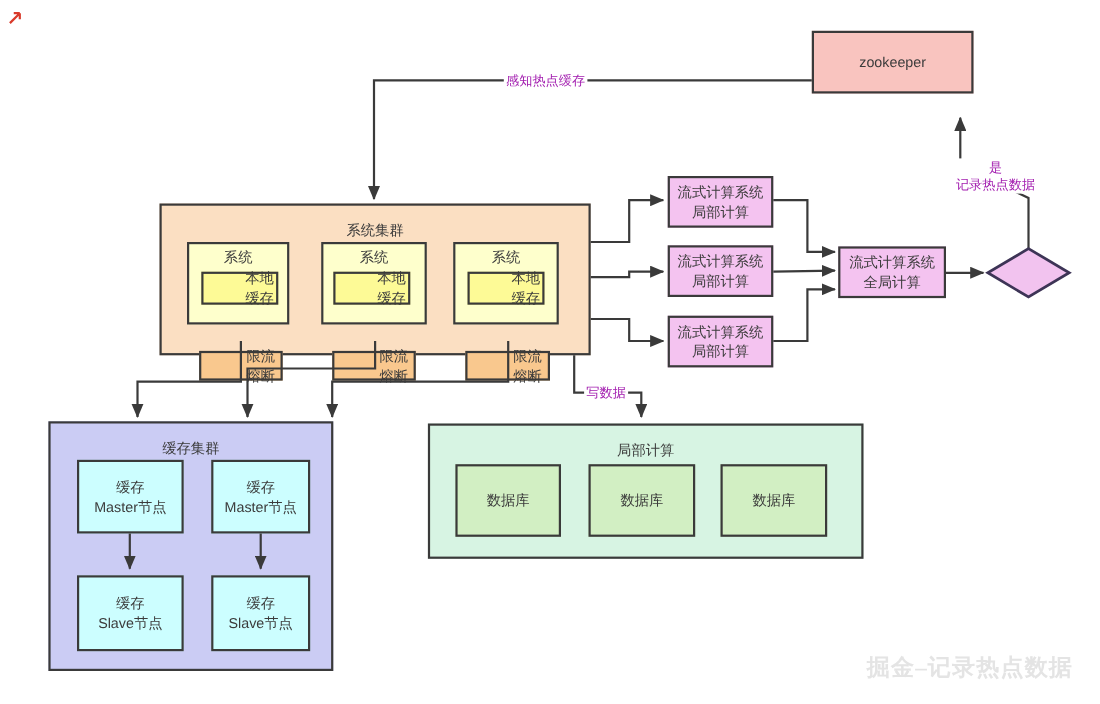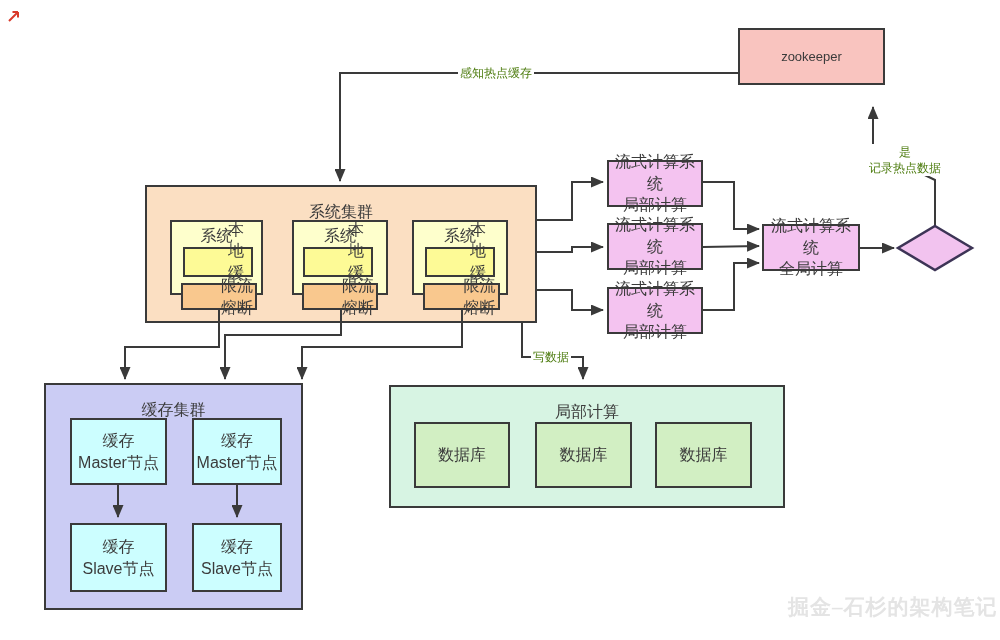--- a/index.html
+++ b/index.html
@@ -4,43 +4,43 @@
 <style>
   html,body{margin:0;padding:0;background:#ffffff;}
   .canvas{
     position:relative;width:1000px;height:640px;background:#ffffff;overflow:hidden;
     font-family:"Liberation Sans","DejaVu Sans",sans-serif;color:#3b3b3b;
   }
   .wires{position:absolute;left:0;top:0;z-index:10;pointer-events:none;}
   .box{
     position:absolute;box-sizing:border-box;border:2px solid #3a3a3a;
     display:flex;flex-direction:column;align-items:center;justify-content:center;
-    text-align:center;font-size:16px;line-height:1.35;color:#3b3b3b;z-index:2;
+    text-align:center;font-size:13px;line-height:1.35;color:#3b3b3b;z-index:2;
   }
   .cluster{justify-content:flex-start;z-index:1;}
   .cluster .title{margin-top:14px;}
   .overlap{z-index:3;padding-left:36px;}
   .lbl{
-    position:absolute;z-index:20;background:#ffffff;font-size:12px;color:#4d7c0f;
+    position:absolute;z-index:20;background:#ffffff;font-size:12px;color:#a21caf;
     text-align:center;line-height:16px;padding:0 2px;
   }
   .diamond-text{
     position:absolute;z-index:12;display:flex;flex-direction:column;align-items:center;
     justify-content:center;text-align:center;font-size:11px;line-height:14px;color:#3b3b3b;
   }
   .watermark{
     position:absolute;z-index:5;font-family:"Liberation Serif","DejaVu Serif",serif;
     font-weight:bold;font-size:21px;color:#e4e4e4;letter-spacing:1px;white-space:nowrap;
   }
   
   .f-zk{background:#f9c4bf;}
   .f-syscluster{background:#fbdfc2;}
   .f-sys{background:#feffcc;}
   .f-localcache{background:#fdfa96;}
-  .f-ratelimit{background:#f9c88e;}
+  .f-ratelimit{background:#f9c88e;margin-top:36px;}
   .f-stream{background:#f4c3f0;}
   .f-cachecluster{background:#cbccf4;}
   .f-cachenode{background:#ccfeff;text-align:right;}
   .f-dbcluster{background:#d7f4e3;}
   .f-db{background:#d2efc3;}
   .corner-icon{position:absolute;left:6px;top:8px;z-index:30;}
 </style>
 </head>
 <body>
 
@@ -166,15 +166,15 @@
     <span>数据库</span>
   </div>
 
   <div class="lbl" style="left:458px;top:65px;">感知热点缓存</div>
   <div class="lbl" style="left:531px;top:349px;">写数据</div>
   <div class="lbl" style="left:856px;top:144px;width:94px;">
     <span style="display:block;">是</span>
     <span style="display:block;">记录热点数据</span>
   </div>
 
-  <div class="watermark" style="left:788px;top:593px;">掘金–石杉的架构笔记</div>
+  <div class="watermark" style="left:788px;top:593px;">掘金–记录热点数据</div>
 
 </div>
 
 </body></html>

